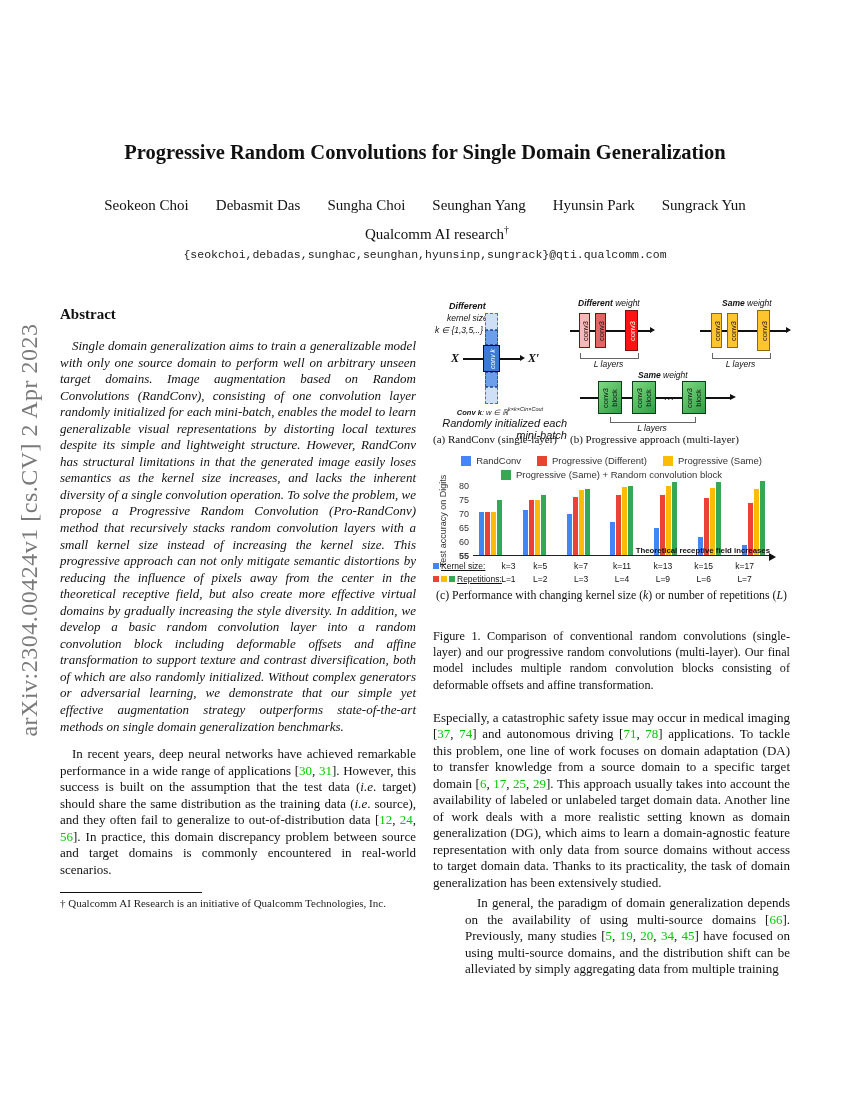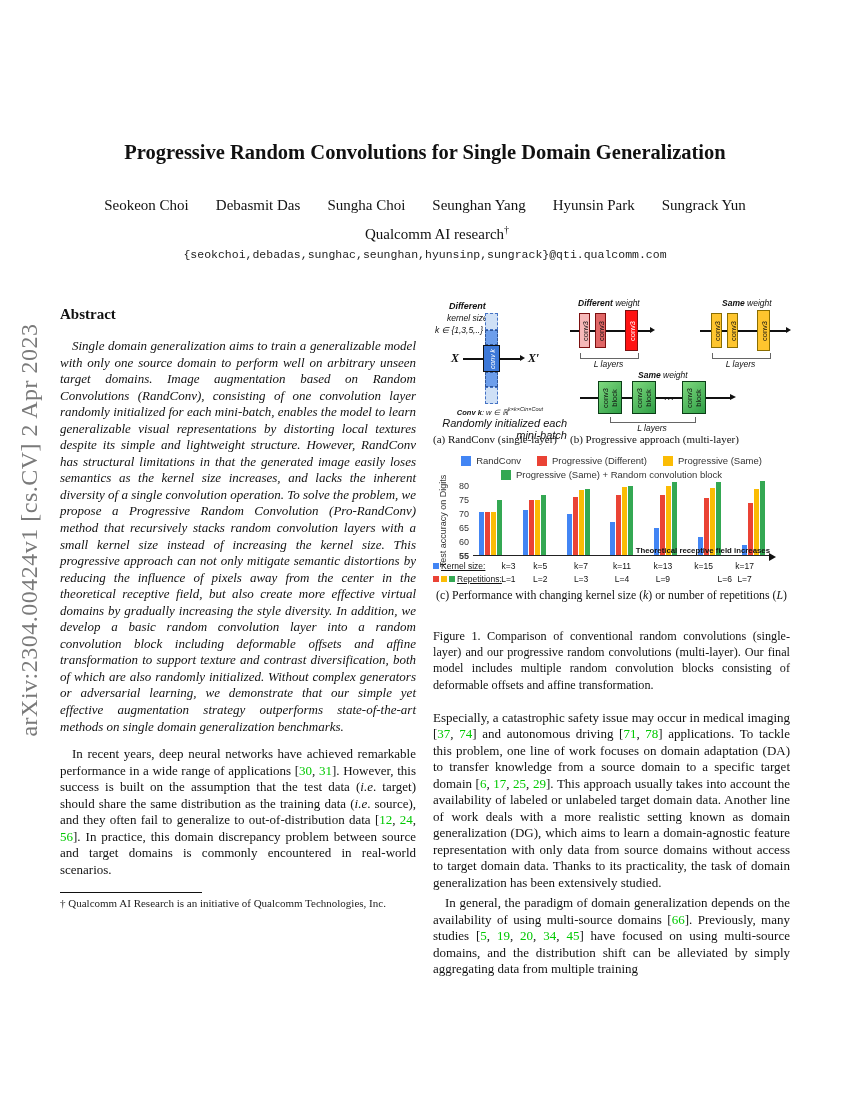--- a/index.html
+++ b/index.html
@@ -99,21 +99,21 @@
   .xrow{position:absolute;left:0;width:100%;height:12px;font-size:8.5px;color:#111;}
   .xprefix{position:absolute;left:0;top:0;display:flex;align-items:center;gap:2px;white-space:nowrap;}
   .xprefix u{margin-right:1px;}
   .xsq{width:6px;height:6px;display:inline-block;}
   .xval{position:absolute;top:0;transform:translateX(-50%);white-space:nowrap;}
   .chart-cap{position:absolute;left:0;top:135px;width:100%;text-align:center;
              font-family:"Liberation Serif", serif;font-size:11.8px;}
 
   .figcaption{margin-top:13px;font-size:12.2px;line-height:16.2px;text-align:justify;color:#111;}
   .rp1{margin-top:17px;}
-  .rp2{margin-top:4px;}
+  .rp2{margin-top:4px;margin-left:32px;}
 </style>
 </head>
 <body>
 
 <div class="page">
 
   <div class="arxiv-wrap">
     <span>arXiv:2304.00424v1  [cs.CV]  2 Apr 2023</span>
   </div>
 
@@ -319,21 +319,21 @@
             <span class="xsq" style="background: rgb(234, 67, 53);"></span>
             <span class="xsq" style="background: rgb(251, 188, 5);"></span>
             <span class="xsq" style="background: rgb(52, 168, 83);"></span>
             <u>Repetitions:</u>
           </span>
           <span class="xval" style="left: 75.4px;">L=1</span>
           <span class="xval" style="left: 107.3px;">L=2</span>
           <span class="xval" style="left: 148.1px;">L=3</span>
           <span class="xval" style="left: 189px;">L=4</span>
           <span class="xval" style="left: 229.9px;">L=9</span>
-          <span class="xval" style="left: 270.7px; margin-left: 21px;">L=6</span>
+          <span class="xval" style="left: 270.7px;">L=6</span>
           <span class="xval" style="left: 311.6px;">L=7</span>
         </div>
       <div class="chart-cap">(c) Performance with changing kernel size (<i>k</i>) or number of repetitions (<i>L</i>)</div>
     </div>
 
     <p class="figcaption">Figure 1. Comparison of conventional random convolutions (single-layer) and our progressive random convolutions (multi-layer). Our final model includes multiple random convolution blocks consisting of deformable offsets and affine transformation.</p>
 
     <p class="body-text rp1">Especially, a catastrophic safety issue may occur in medical imaging [<span class="cite">37</span>, <span class="cite">74</span>] and autonomous driving [<span class="cite">71</span>, <span class="cite">78</span>] applications.  To tackle this problem, one line of work focuses on domain adaptation (DA) to transfer knowledge from a source domain to a specific target domain [<span class="cite">6</span>, <span class="cite">17</span>, <span class="cite">25</span>, <span class="cite">29</span>].  This approach usually takes into account the availability of labeled or unlabeled target domain data. Another line of work deals with a more realistic setting known as domain generalization (DG), which aims to learn a domain-agnostic feature representation with only data from source domains without access to target domain data. Thanks to its practicality, the task of domain generalization has been extensively studied.</p>
     <p class="body-text indent rp2">In general, the paradigm of domain generalization depends on the availability of using multi-source domains [<span class="cite">66</span>]. Previously, many studies [<span class="cite">5</span>, <span class="cite">19</span>, <span class="cite">20</span>, <span class="cite">34</span>, <span class="cite">45</span>] have focused on using multi-source domains, and the distribution shift can be alleviated by simply aggregating data from multiple training</p>
   </div>

